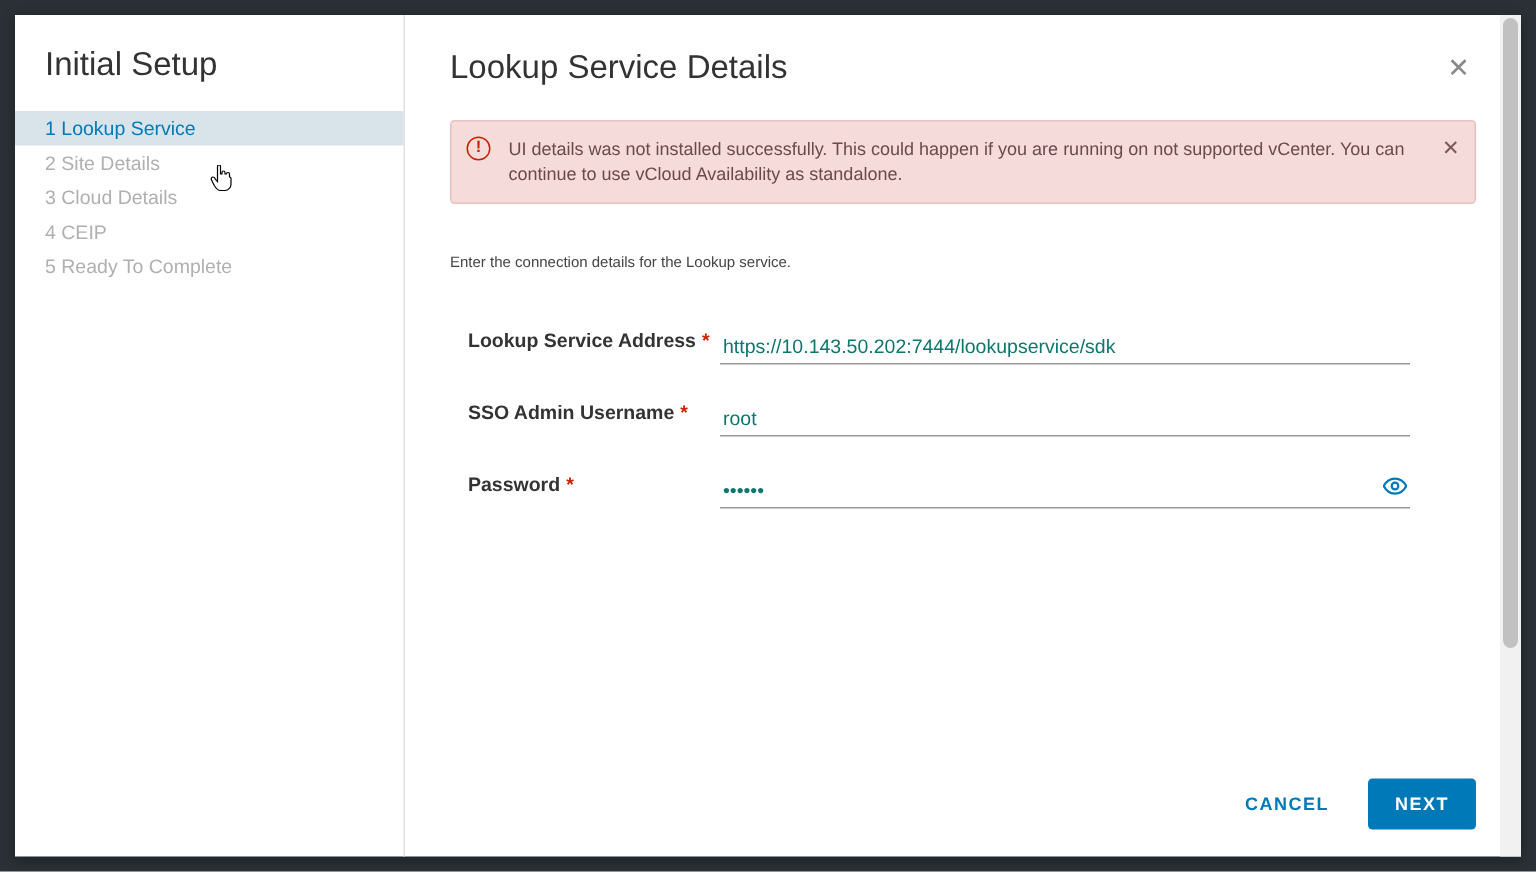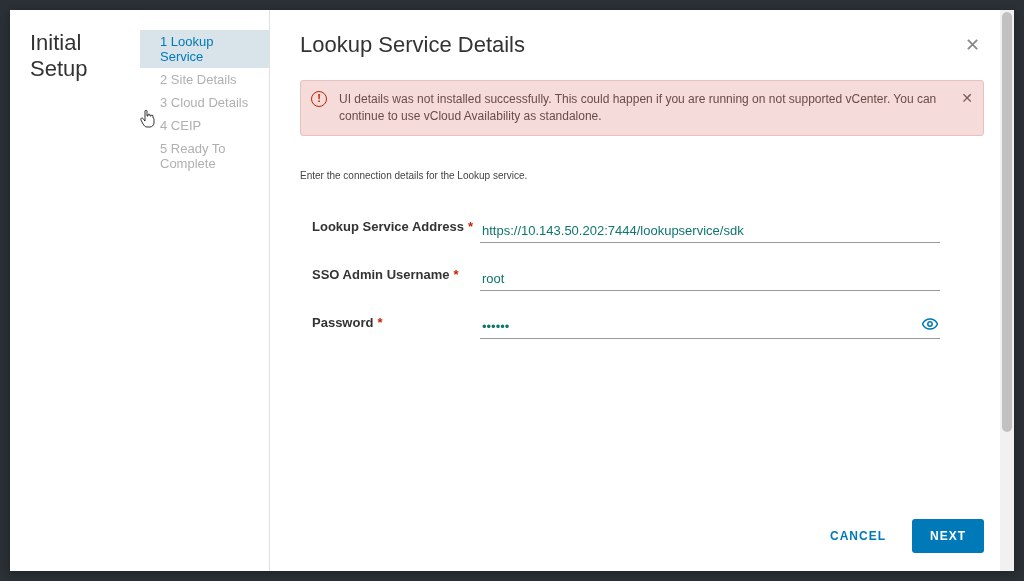--- a/index.html
+++ b/index.html
@@ -19,21 +19,21 @@
       bottom: 10px;
       background: #fff;
       display: flex;
       box-shadow: 0 2px 8px rgba(0,0,0,0.3);
     }
     .sidebar {
       width: 260px;
       border-right: 1px solid #e0e0e0;
       padding: 20px 0;
       display: flex;
-      flex-direction: row;
+      flex-direction: column;
     }
     .sidebar-title {
       font-size: 22px;
       font-weight: 300;
       color: #333;
       padding: 0 20px 18px 20px;
     }
     .steps {
       display: flex;
       flex-direction: column;

